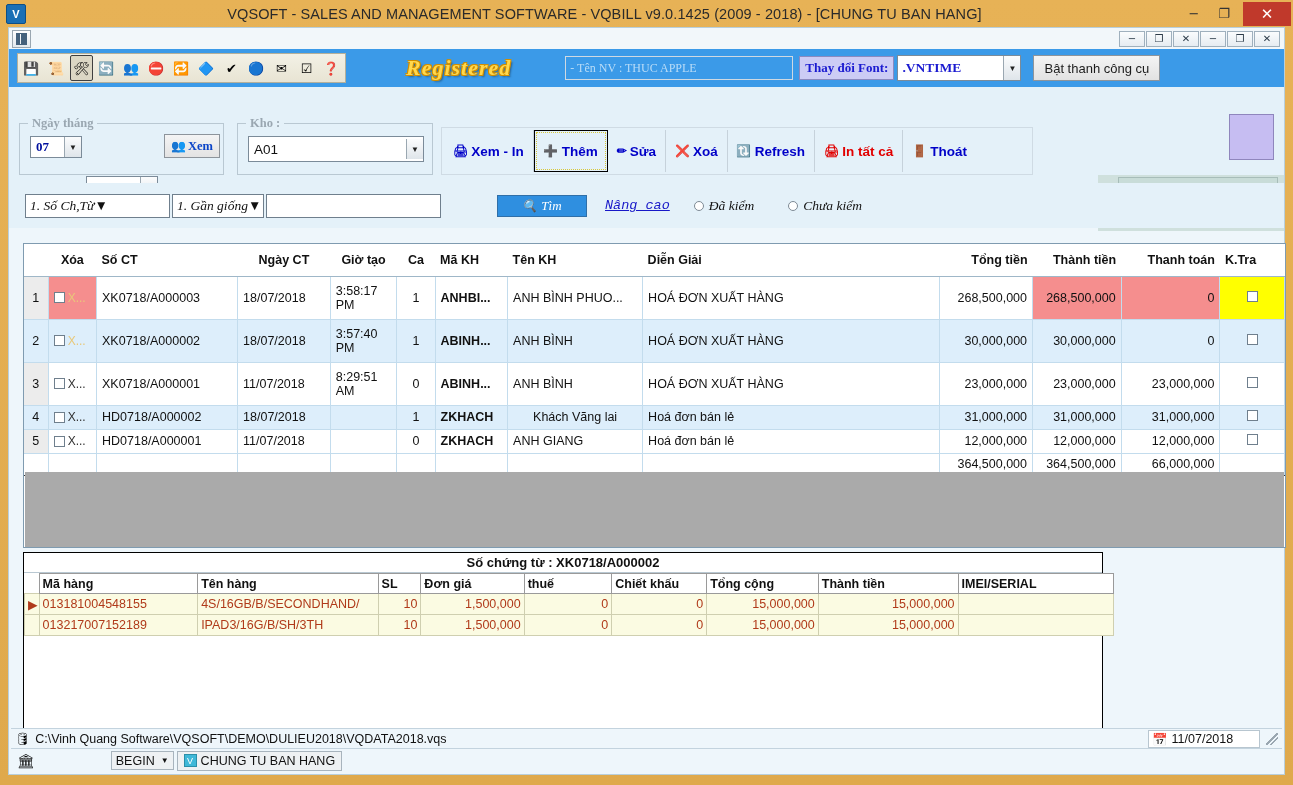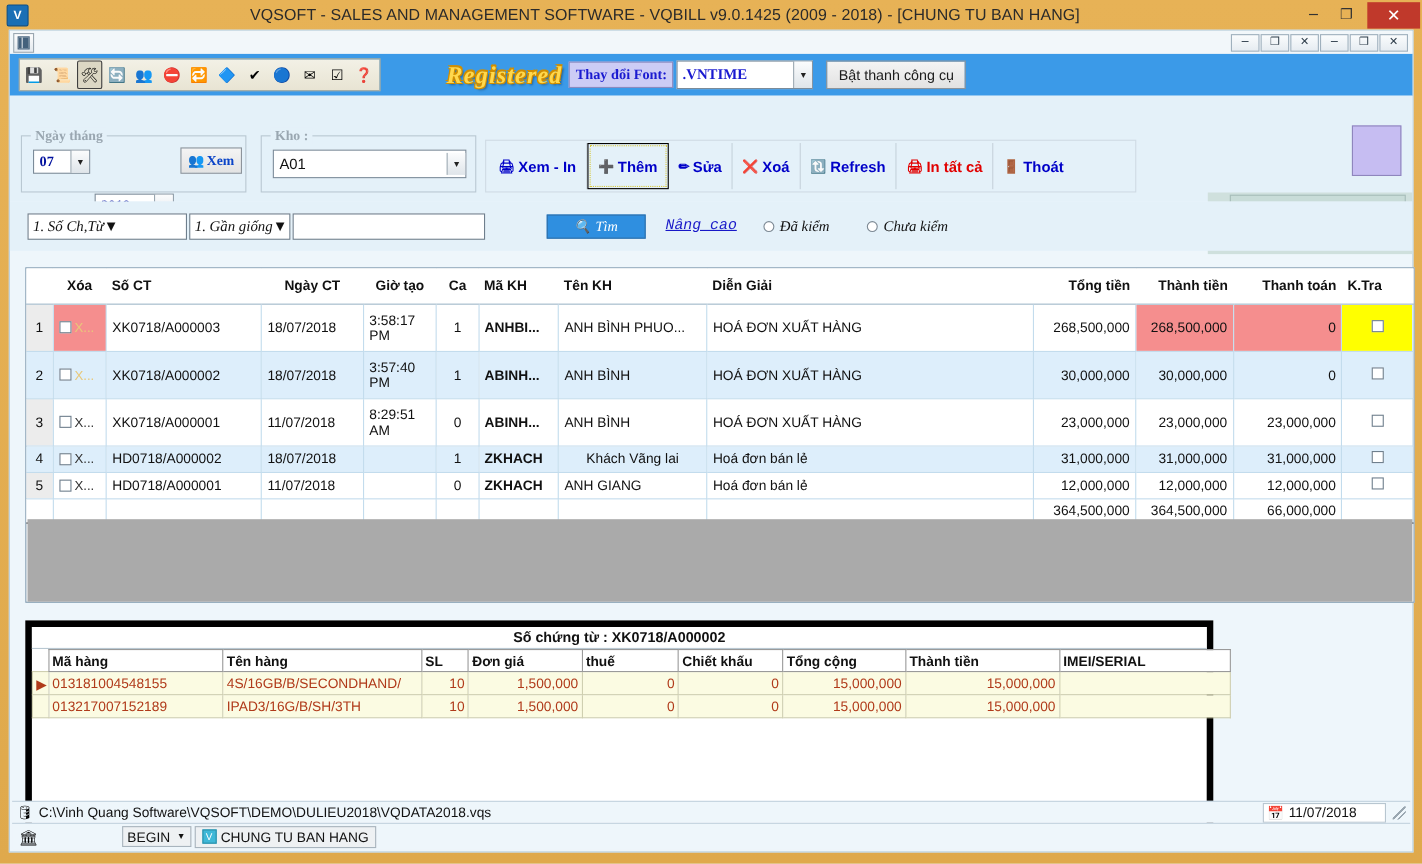--- a/index.html
+++ b/index.html
@@ -290,22 +290,22 @@
   tr.totrow td {
     border-top:1px solid #333; border-bottom:1px solid #333;
     background:#fff; text-align:right; height:22px;
   }
   .grayfill {
     position:absolute; left:1px; top:228px; width:1259px; height:75px; background:#aaa;
   }
 
   
   .detailwrap {
-    position:absolute; left:14px; top:536px; width:1080px; height:205px;
-    background:#fff; border:6px solid #000000;
+    position:absolute; left:14px; top:524px; width:1080px; height:205px;
+    background:#fff; border:1px solid #000000;
   }
   .dtitle {
     height:20px; display:flex; align-items:center; justify-content:center;
     font-size:13px; font-weight:bold; color:#111; border-bottom:1px solid #b9c8d2;
     background:#fff;
   }
   table.dg2 { border-collapse:collapse; table-layout:fixed; width:1090px; }
   table.dg2 th {
     background:#fff; border:1px solid #9a9a9a; height:20px;
     font-size:12.5px; font-weight:bold; color:#111; text-align:left; padding:0 3px;
@@ -397,20 +397,21 @@
         <div class="ticon">🔁</div>
         <div class="ticon">🔷</div>
         <div class="ticon">✔</div>
         <div class="ticon">🔵</div>
         <div class="ticon">✉</div>
         <div class="ticon">☑</div>
         <div class="ticon">❓</div>
       </div>
 
       <div class="reglogo">Registered</div>
+      <div class="nvbox">- Tên NV : THUC APPLE</div>
       <div class="fontlbl">Thay đổi Font:</div>
       <div class="fontsel">
         <span>.VNTIME</span>
         <span class="arw">▼</span>
       </div>
       <div class="batbtn">Bật thanh công cụ</div>
     </div>
 
     <div class="panel1">
 

